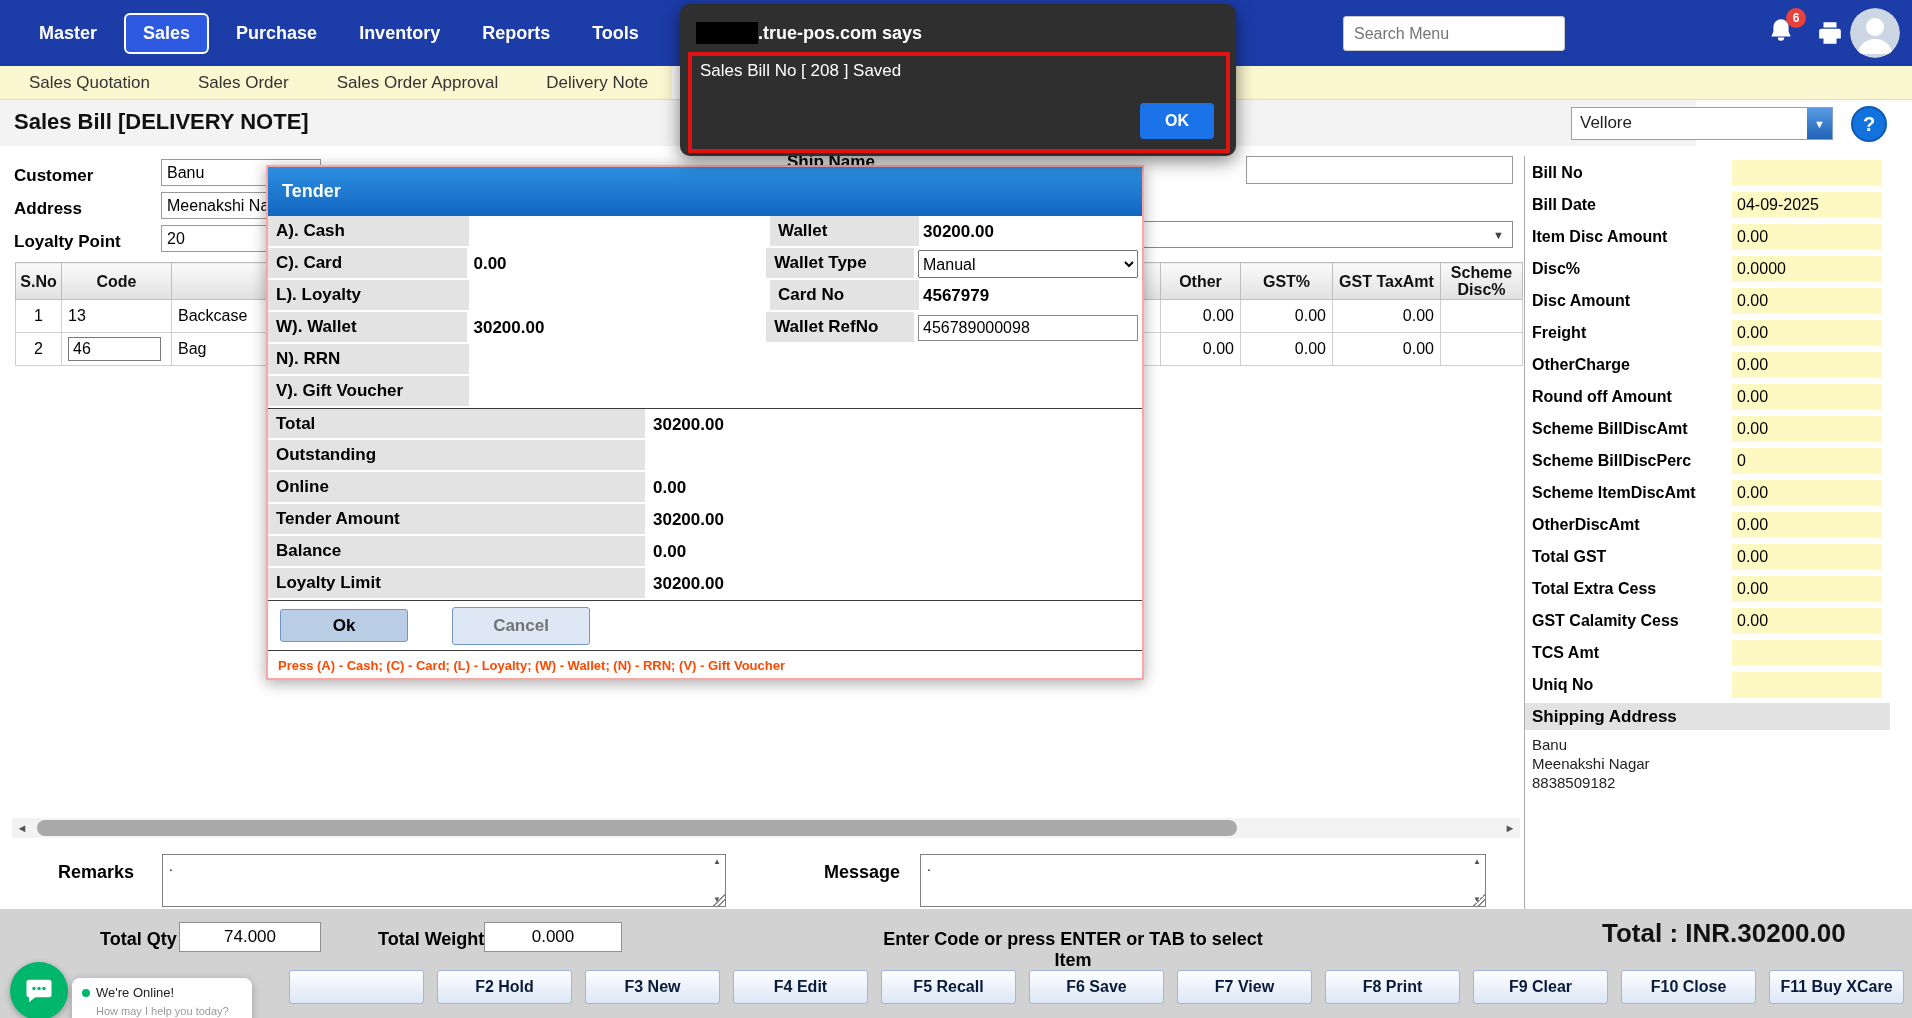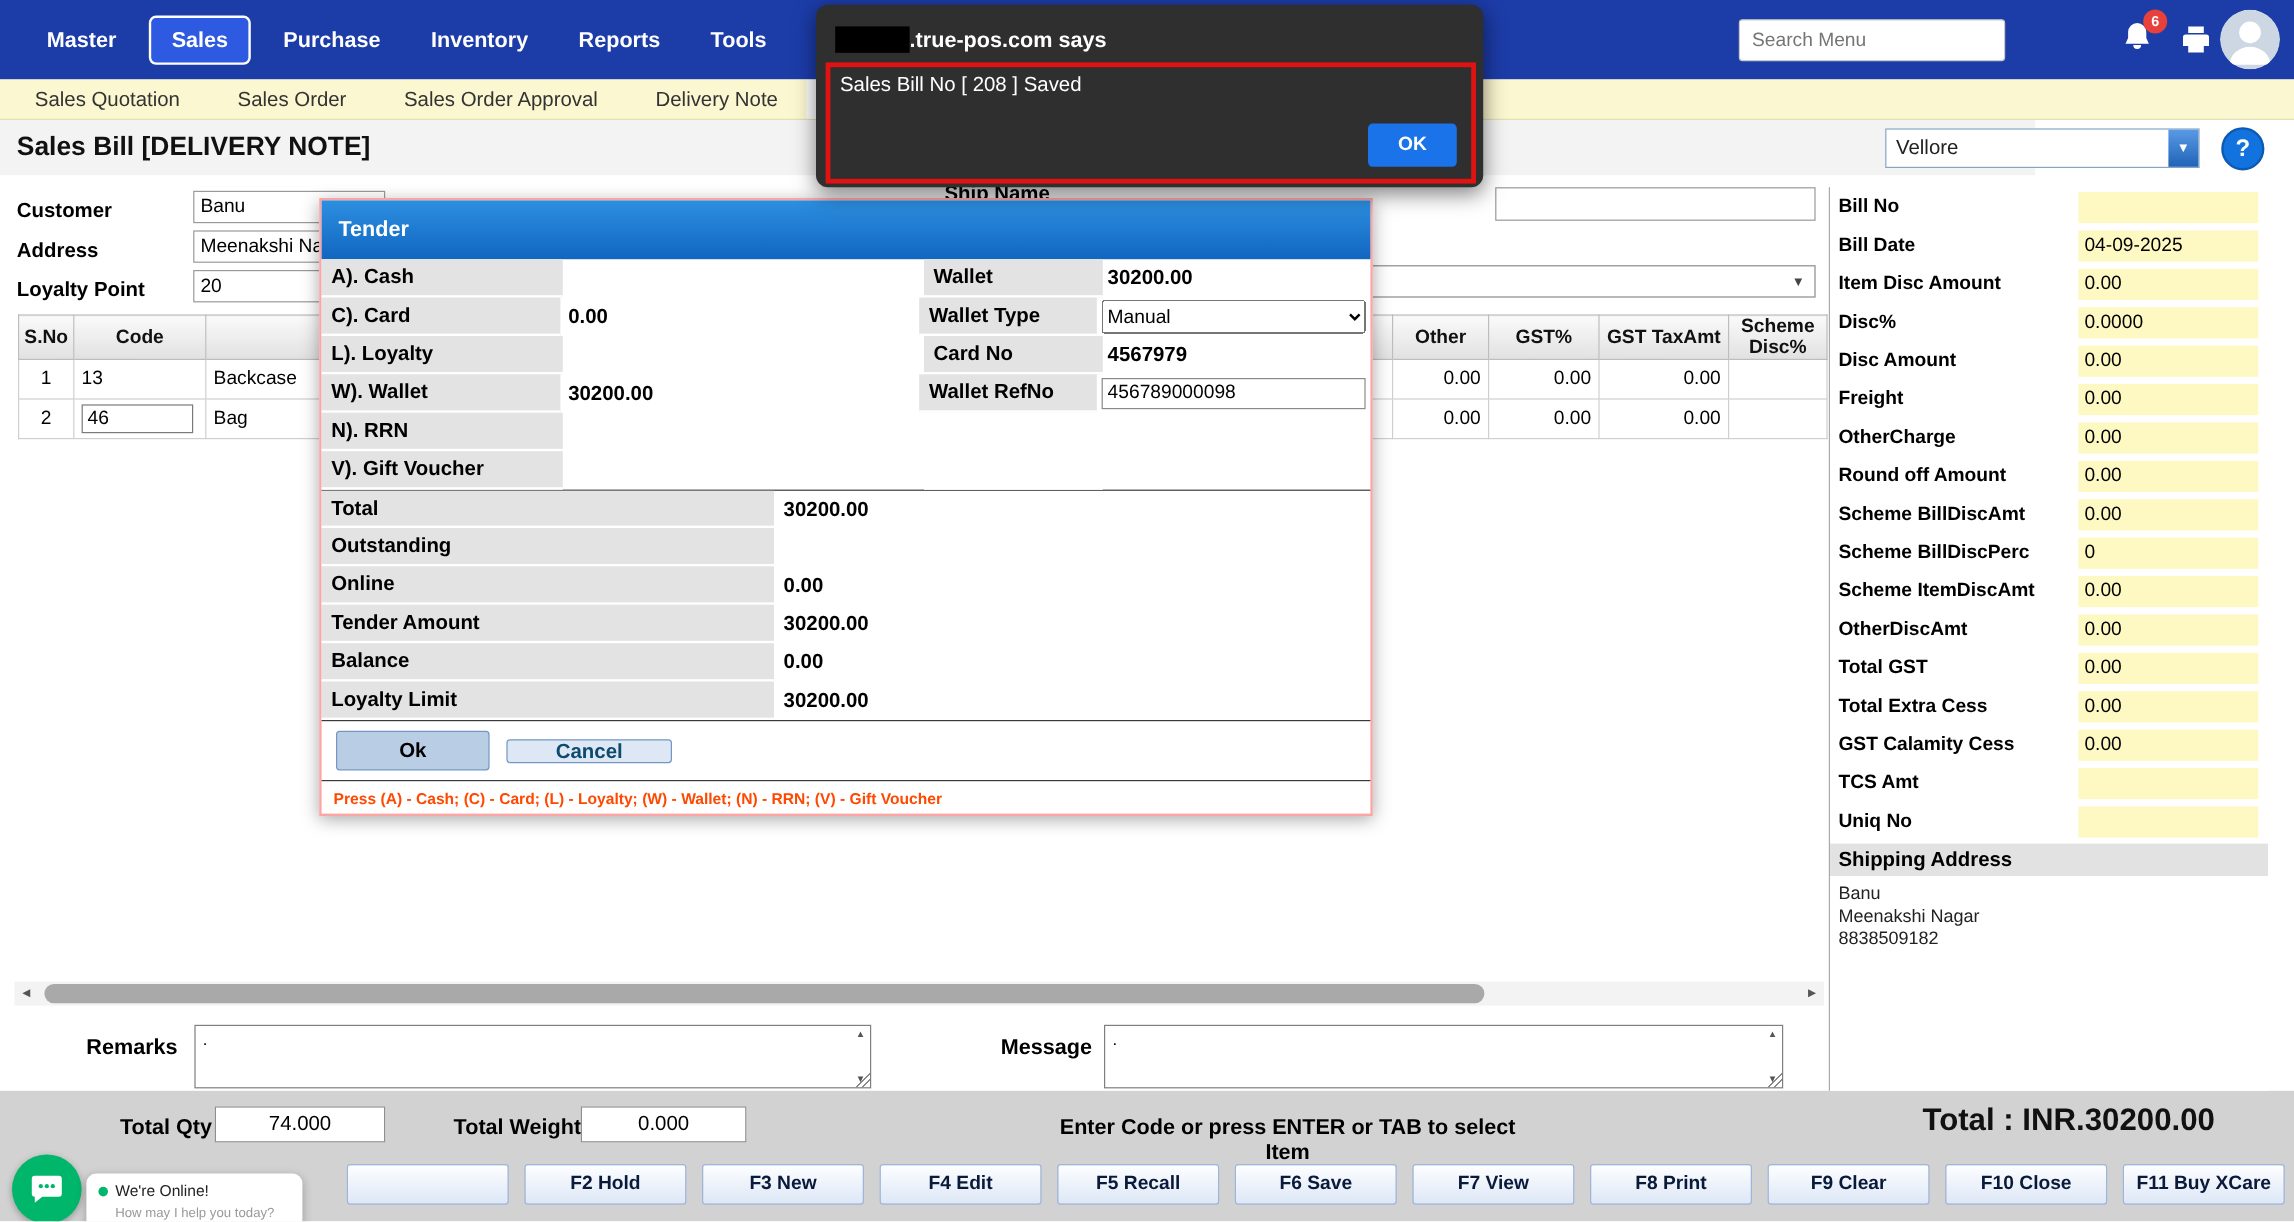--- a/index.html
+++ b/index.html
@@ -4,21 +4,21 @@
 <style>
   * { margin:0; padding:0; box-sizing:border-box; }
   html,body { width:1912px; height:1018px; }
   body { font-family:"Liberation Sans",sans-serif; background:#fff; overflow:hidden; }
   .app { position:relative; width:1912px; height:1018px; background:#fff; overflow:hidden; }
 
   
   .topnav { position:absolute; left:0; top:0; width:1912px; height:66px; background:#1c3ca8; display:flex; align-items:center; padding-left:18px; z-index:5; }
   .nav-item { color:#fff; font-size:18px; font-weight:bold; padding:0 21px; height:66px; line-height:66px; cursor:pointer; white-space:nowrap; }
   .nav-item.active { height:auto; line-height:normal; padding:8px 17px; background:#2d5ae0; border:2px solid #fff; border-radius:6px; margin:0 6px; }
-  .search-input { position:absolute; left:1449px; top:16px; width:222px; height:35px; border:1px solid #c9c9c9; border-radius:3px; font-size:16px; padding:0 10px; color:#333; font-family:"Liberation Sans",sans-serif; }
+  .search-input { position:absolute; left:1343px; top:16px; width:222px; height:35px; border:1px solid #c9c9c9; border-radius:3px; font-size:16px; padding:0 10px; color:#333; font-family:"Liberation Sans",sans-serif; }
   .bell-wrap { position:absolute; left:1768px; top:16px; width:34px; height:36px; }
   .badge { position:absolute; left:18px; top:-8px; min-width:20px; height:20px; background:#e8403a; color:#fff; border-radius:10px; font-size:12px; font-weight:bold; display:flex; align-items:center; justify-content:center; padding:0 4px; }
   .printer-wrap { position:absolute; left:1816px; top:20px; }
   .avatar { position:absolute; left:1850px; top:8px; width:50px; height:50px; border-radius:50%; overflow:hidden; }
 
   
   .tabs { position:absolute; left:0; top:66px; width:1912px; height:34px; background:#fbf7d0; border-bottom:1px solid #e4dfb4; display:flex; align-items:stretch; padding-left:5px; z-index:4; }
   .tab { font-size:17px; color:#333; padding:0 24px; line-height:34px; cursor:pointer; white-space:nowrap; }
   .tab.active { background:#fff; color:#1c45d8; font-weight:bold; }
 
@@ -54,21 +54,21 @@
   .t-rlabel { width:149px; background:#e3e3e3; border-bottom:2px solid #fff; font-size:17px; font-weight:bold; line-height:30px; padding-left:8px; }
   .t-rlabel.empty { background:#fff; border-bottom:2px solid #fff; }
   .t-rval { flex:1; display:flex; align-items:center; padding:0 4px 0 4px; font-size:17px; font-weight:bold; }
   .t-select { width:220px; height:28px; font-size:16px; font-family:"Liberation Sans",sans-serif; }
   .t-input { width:220px; height:26px; border:1px solid #8a8a8a; font-size:16px; padding:0 4px; font-family:"Liberation Sans",sans-serif; }
   .t-summary { border-top:1px solid #3a3a3a; }
   .s-label { width:377px; background:#e3e3e3; border-bottom:2px solid #fff; font-size:17px; font-weight:bold; line-height:30px; padding-left:8px; }
   .s-val { flex:1; font-size:17px; font-weight:bold; line-height:32px; padding-left:8px; }
   .t-buttons { height:50px; border-top:1px solid #3a3a3a; display:flex; align-items:center; padding-left:12px; gap:14px; }
   .btn-ok { width:128px; height:33px; background:#b9cde5; border:1px solid #7396c4; border-radius:3px; font-size:17px; font-weight:bold; color:#000; cursor:pointer; font-family:"Liberation Sans",sans-serif; }
-  .btn-cancel { width:138px; height:20px; background:#dde8f4; border:1px solid #7396c4; border-radius:3px; font-size:17px; font-weight:bold; color:#0c4a6e; cursor:pointer; font-family:"Liberation Sans",sans-serif; }
+  .btn-cancel { width:138px; height:38px; background:#dde8f4; border:1px solid #7396c4; border-radius:3px; font-size:17px; font-weight:bold; color:#737373; cursor:pointer; font-family:"Liberation Sans",sans-serif;margin-left:30px; }
   .t-hint { height:30px; border-top:1px solid #3a3a3a; color:#ff4800; font-size:13px; font-weight:bold; line-height:30px; padding-left:10px; }
 
   
   .dialog { position:absolute; left:680px; top:4px; width:556px; height:152px; background:#2f2f2f; border-radius:10px; box-shadow:0 5px 18px rgba(0,0,0,.5); z-index:100; }
   .dialog-site { position:absolute; left:16px; top:18px; display:flex; align-items:center; color:#fff; font-size:18px; font-weight:bold; }
   .redaction { display:inline-block; width:62px; height:22px; background:#000; }
   .dialog-red-box { position:absolute; left:8px; top:48px; right:6px; bottom:3px; border:4px solid #e01313; }
   .dialog-message { position:absolute; left:8px; top:5px; color:#fff; font-size:17px; }
   .dialog-ok { position:absolute; right:12px; bottom:10px; width:74px; height:36px; background:#1a73e8; color:#fff; font-size:16px; font-weight:bold; border:none; border-radius:4px; cursor:pointer; font-family:"Liberation Sans",sans-serif; }
 
@@ -81,21 +81,21 @@
   .sp-ship-line { font-size:15px; color:#222; line-height:19px; padding-left:7px; }
   .sp-ship-wrap { padding-top:5px; }
 
   
   .hscroll { position:absolute; left:12px; top:818px; width:1508px; height:20px; background:#f3f3f3; z-index:1; }
   .hs-arrow { position:absolute; top:0; width:20px; height:20px; color:#555; font-size:11px; display:flex; align-items:center; justify-content:center; cursor:pointer; }
   .hs-left { left:0; } .hs-right { right:0; }
   .hs-thumb { position:absolute; left:25px; top:2px; width:1200px; height:16px; background:#a9a9a9; border-radius:9px; cursor:grab; }
 
   
-  .note-label { position:absolute; font-size:18px; font-weight:bold; text-align:right; }
+  .note-label { position:absolute; font-size:18px; font-weight:bold; }
   .textbox { position:absolute; height:53px; border:1px solid #7f7f7f; background:#fff; font-size:14px; padding:3px 18px 3px 6px; z-index:1; }
   .tb-spin { position:absolute; right:1px; top:1px; bottom:1px; width:14px; display:flex; flex-direction:column; justify-content:space-between; align-items:center; font-size:8px; color:#555; padding:1px 0; }
   .tb-resize { position:absolute; right:0; bottom:0; width:12px; height:12px; background:
       linear-gradient(135deg, transparent 50%, #888 50%, #888 57%, transparent 57%, transparent 70%, #888 70%, #888 77%, transparent 77%); }
 
   
   .bottom-strip { position:absolute; left:0; top:909px; width:1912px; height:109px; background:#d2d2d2; z-index:1; }
   .tot-label { position:absolute; font-size:18px; font-weight:bold; color:#000; }
   .tot-input { position:absolute; height:30px; border:1px solid #8f8f8f; background:#fff; font-size:17px; text-align:center; font-family:"Liberation Sans",sans-serif; }
   .enter-hint { position:absolute; left:863px; top:20px; width:420px; text-align:center; font-size:18px; font-weight:bold; color:#000; }

